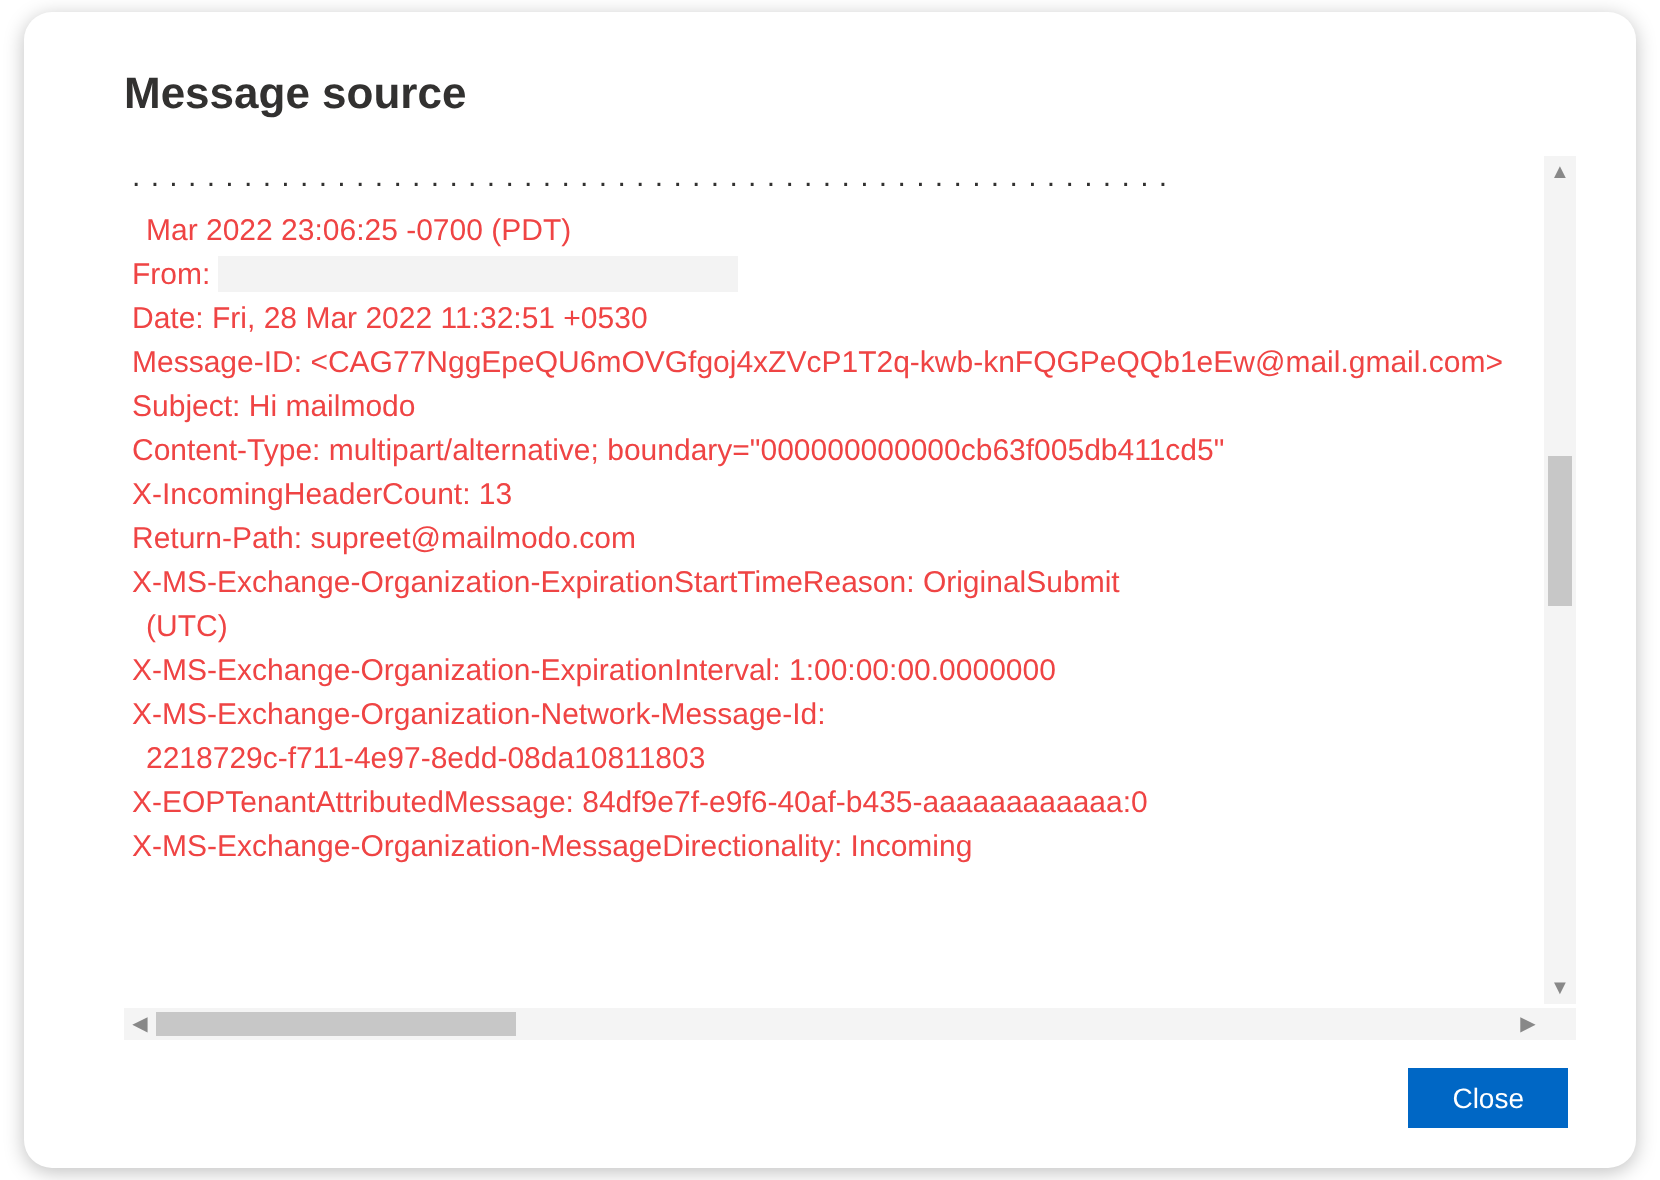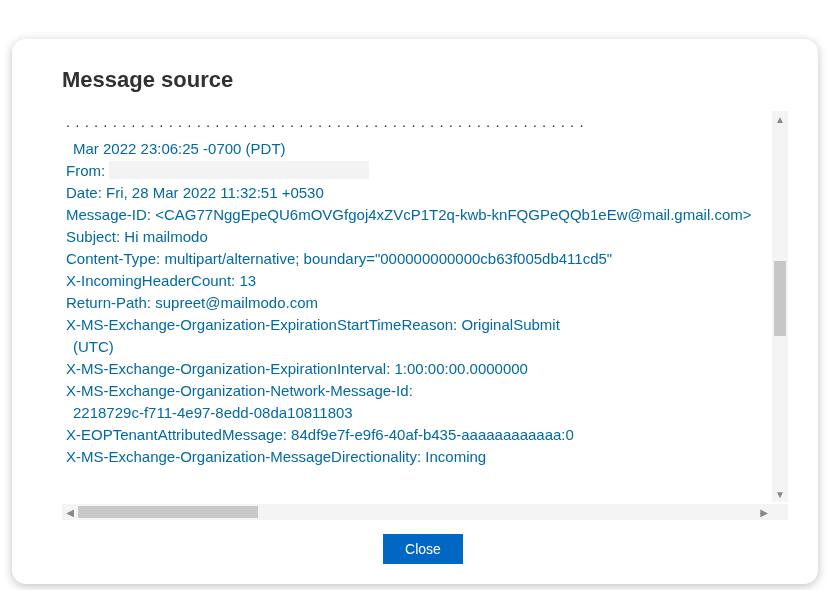--- a/index.html
+++ b/index.html
@@ -16,21 +16,20 @@
       top: 6px;
       left: 12px;
       right: 12px;
       bottom: 6px;
       background: #fff;
       border-radius: 14px;
       box-shadow: 0 2px 10px rgba(0,0,0,0.25);
       padding: 28px 30px 20px 50px;
       display: flex;
       flex-direction: column;
-      margin-top: 33px;
     }
     .title {
       font-size: 22px;
       font-weight: 600;
       color: #323130;
       margin-bottom: 18px;
     }
     .content-wrapper {
       flex: 1;
       position: relative;
@@ -46,21 +45,21 @@
       letter-spacing: 0.5px;
     }
     .content {
       overflow: auto;
       height: calc(100% - 20px);
       padding-right: 18px;
       padding-left: 4px;
     }
     .line {
       font-size: 15px;
-      color: #0369a1;
+      color: #ef4444;
       line-height: 22px;
       white-space: pre;
     }
     .line.indent {
       padding-left: 7px;
     }
     .redact {
       display: inline-block;
       background: #f3f3f3;
       vertical-align: text-bottom;
@@ -120,21 +119,21 @@
       background: #c7c7c7;
     }
     .corner {
       position: absolute;
       right: 0; bottom: 0;
       width: 16px; height: 16px;
       background: #f4f4f4;
     }
     .footer {
       display: flex;
-      justify-content: center;
+      justify-content: flex-end;
       padding-top: 14px;
       padding-right: 4px;
     }
     .close-btn {
       background: #0067C5;
       color: #fff;
       border: none;
       font-size: 14px;
       font-weight: 400;
       padding: 7px 22px;

